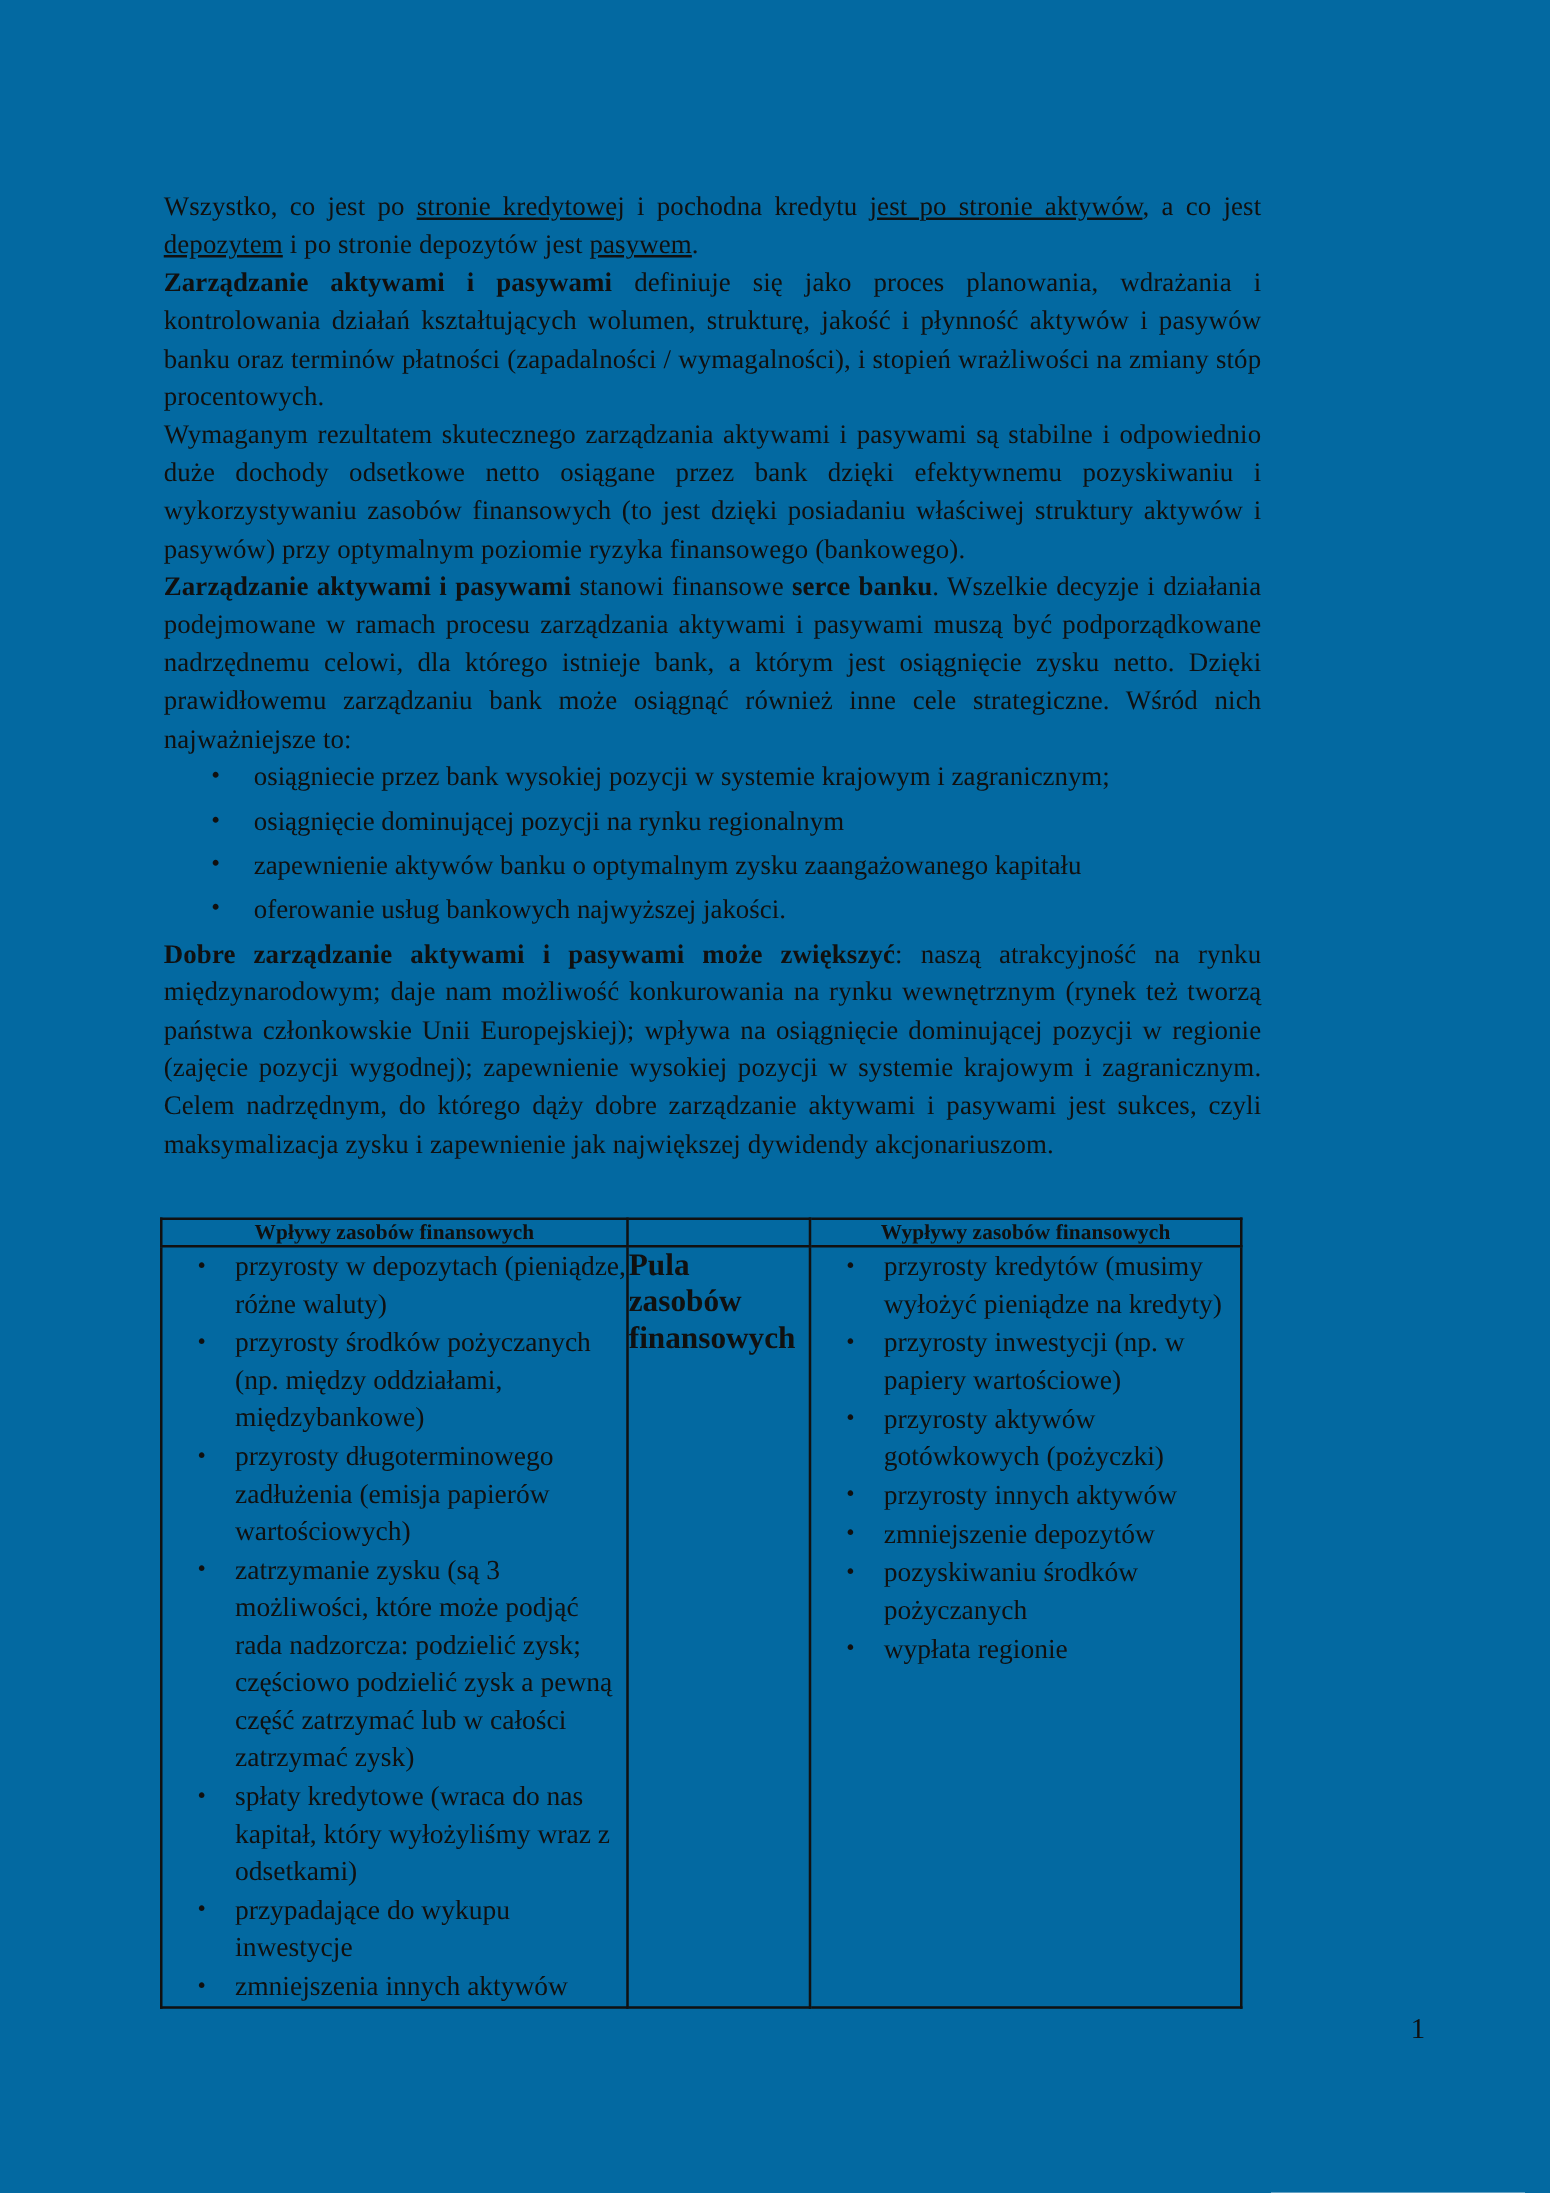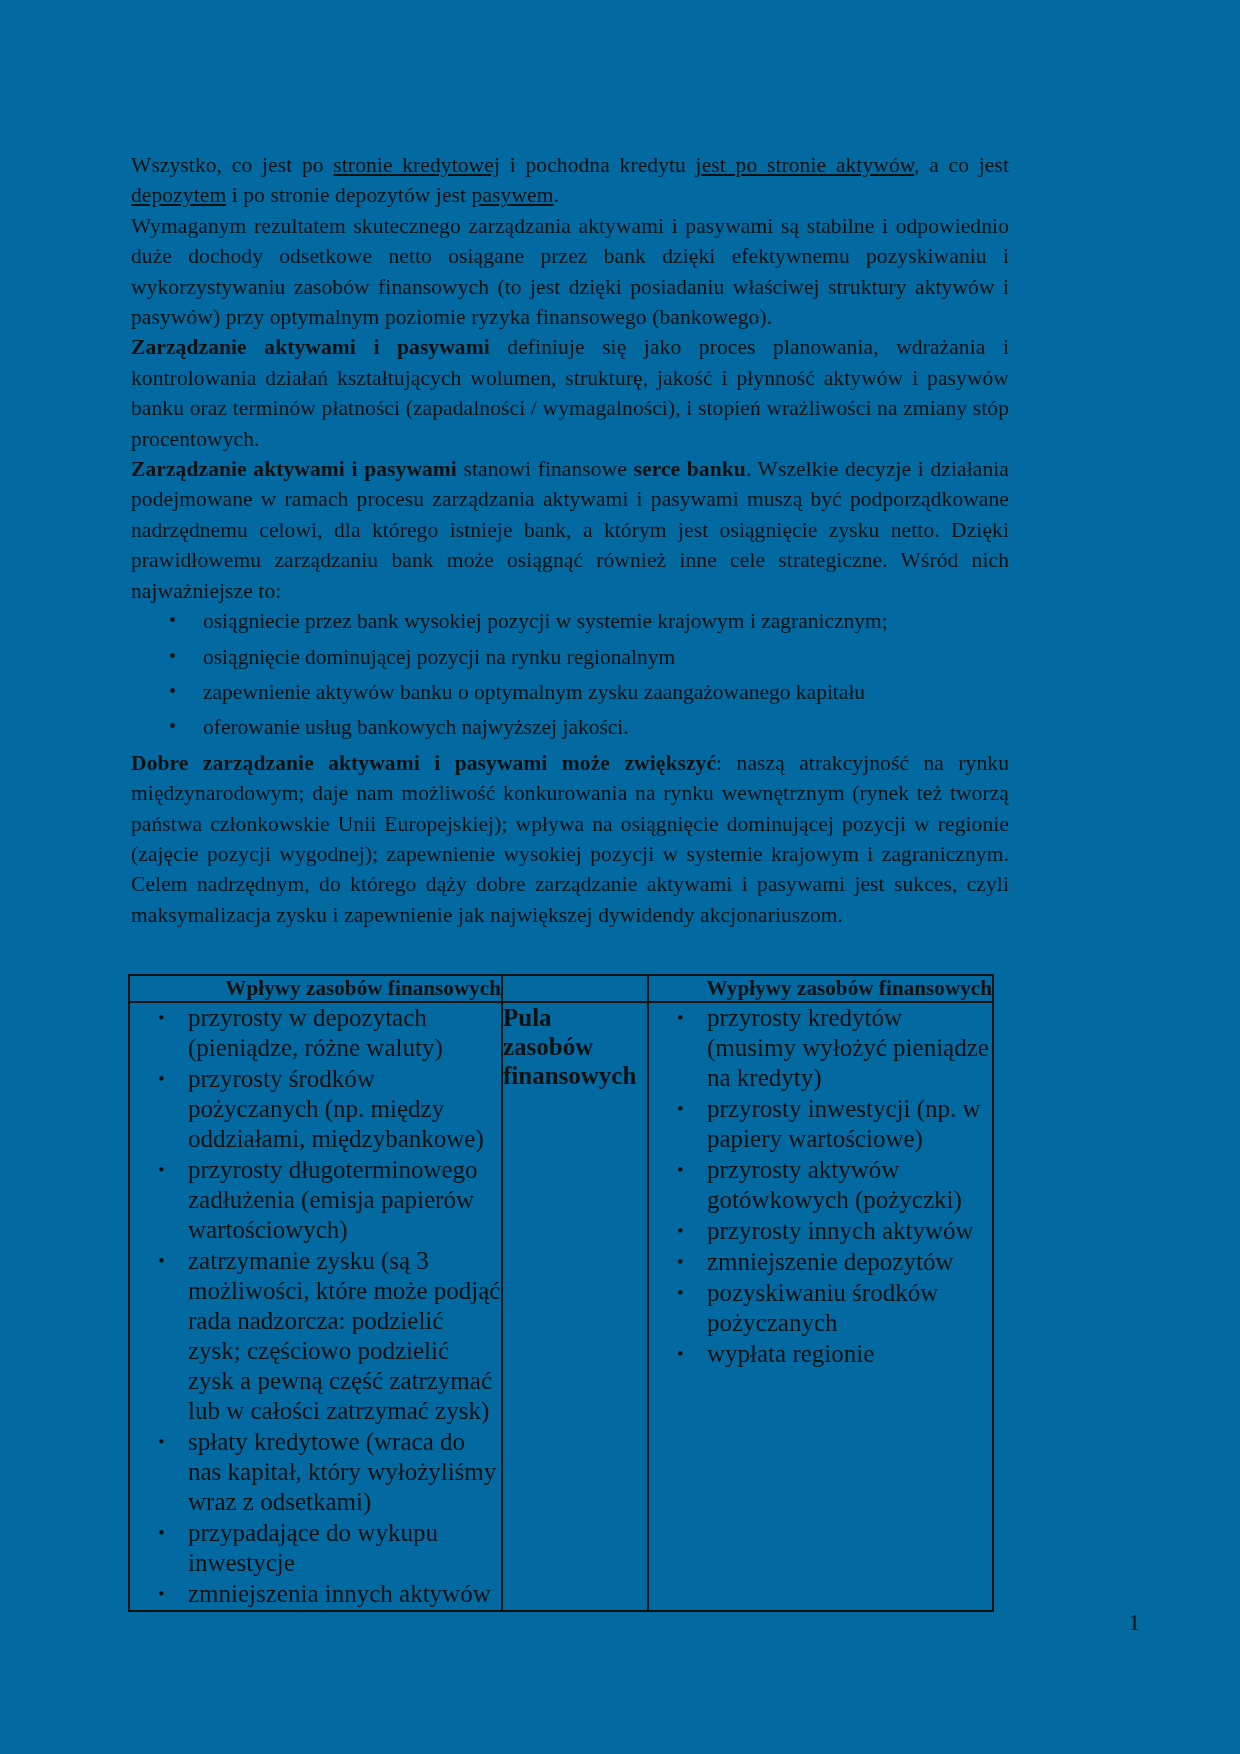--- a/index.html
+++ b/index.html
@@ -67,23 +67,23 @@
     width: 864px;
     border-collapse: collapse;
     table-layout: fixed;
   }
   table.resources td, table.resources th {
     border: 2px solid #111;
     vertical-align: top;
     padding: 0;
   }
   th.hdr {
-    font-size: 21px;
+    font-size: 17px;
     font-weight: bold;
-    text-align: right;
+    text-align: center;
     padding: 6px 4px 8px 4px;
     letter-spacing: 0.1px;
   }
   td.mid-spacer { border-top: none; border-bottom: none; }
   td.cell-body {
     padding: 10px 8px 14px 8px;
   }
   td.mid-cell {
     text-align: left;
     font-size: 25px;
@@ -92,21 +92,21 @@
     vertical-align: middle;
     line-height: 29px;
   }
   ul.cell-list {
     margin: 0;
     padding: 0;
     list-style: none;
   }
   ul.cell-list li {
     position: relative;
-    font-size: 25px;
+    font-size: 22px;
     line-height: 30px;
     padding-left: 58px;
     margin: 0 0 1px 0;
   }
   ul.cell-list li::before {
     content: "\2022";
     position: absolute;
     left: 28px;
     top: 0;
     font-size: 19px;
@@ -123,23 +123,23 @@
 </style>
 </head>
 <body>
 
 <div class="page">
 
   <div class="content">
 
     <p class="para"><span>Wszystko, co jest po </span><span class="u">stronie kredytowej</span><span> i pochodna kredytu </span><span class="u">jest po stronie aktywów</span><span>, a co jest </span><span class="u">depozytem</span><span> i po stronie depozytów jest </span><span class="u">pasywem</span><span>.</span></p>
 
+    <p class="para"><span class="bold">Zarządzanie aktywami i pasywami</span><span> definiuje się jako proces planowania, wdrażania i kontrolowania działań kształtujących wolumen, strukturę, jakość i płynność aktywów i pasywów banku oraz terminów płatności (zapadalności / wymagalności), i stopień wrażliwości na zmiany stóp procentowych.</span></p>
+
     <p class="para"><span>Wymaganym rezultatem skutecznego zarządzania aktywami i pasywami są stabilne i odpowiednio duże dochody odsetkowe netto osiągane przez bank dzięki efektywnemu pozyskiwaniu i wykorzystywaniu zasobów finansowych (to jest dzięki posiadaniu właściwej struktury aktywów i pasywów) przy optymalnym poziomie ryzyka finansowego (bankowego).</span></p>
-
-    <p class="para"><span class="bold">Zarządzanie aktywami i pasywami</span><span> definiuje się jako proces planowania, wdrażania i kontrolowania działań kształtujących wolumen, strukturę, jakość i płynność aktywów i pasywów banku oraz terminów płatności (zapadalności / wymagalności), i stopień wrażliwości na zmiany stóp procentowych.</span></p>
 
     <p class="para"><span class="bold">Zarządzanie aktywami i pasywami</span><span> stanowi finansowe </span><span class="bold">serce banku</span><span>. Wszelkie decyzje i działania podejmowane w ramach procesu zarządzania aktywami i pasywami muszą być podporządkowane nadrzędnemu celowi, dla którego istnieje bank, a którym jest osiągnięcie zysku netto. Dzięki prawidłowemu zarządzaniu bank może osiągnąć również inne cele strategiczne. Wśród nich najważniejsze to:</span></p>
 
     <ul class="bullets">
       <li>osiągniecie przez bank wysokiej pozycji w systemie krajowym i zagranicznym;</li>
       <li>osiągnięcie dominującej pozycji na rynku regionalnym</li>
       <li>zapewnienie aktywów banku o optymalnym zysku zaangażowanego kapitału</li>
       <li>oferowanie usług bankowych najwyższej jakości.</li>
     </ul>
 

